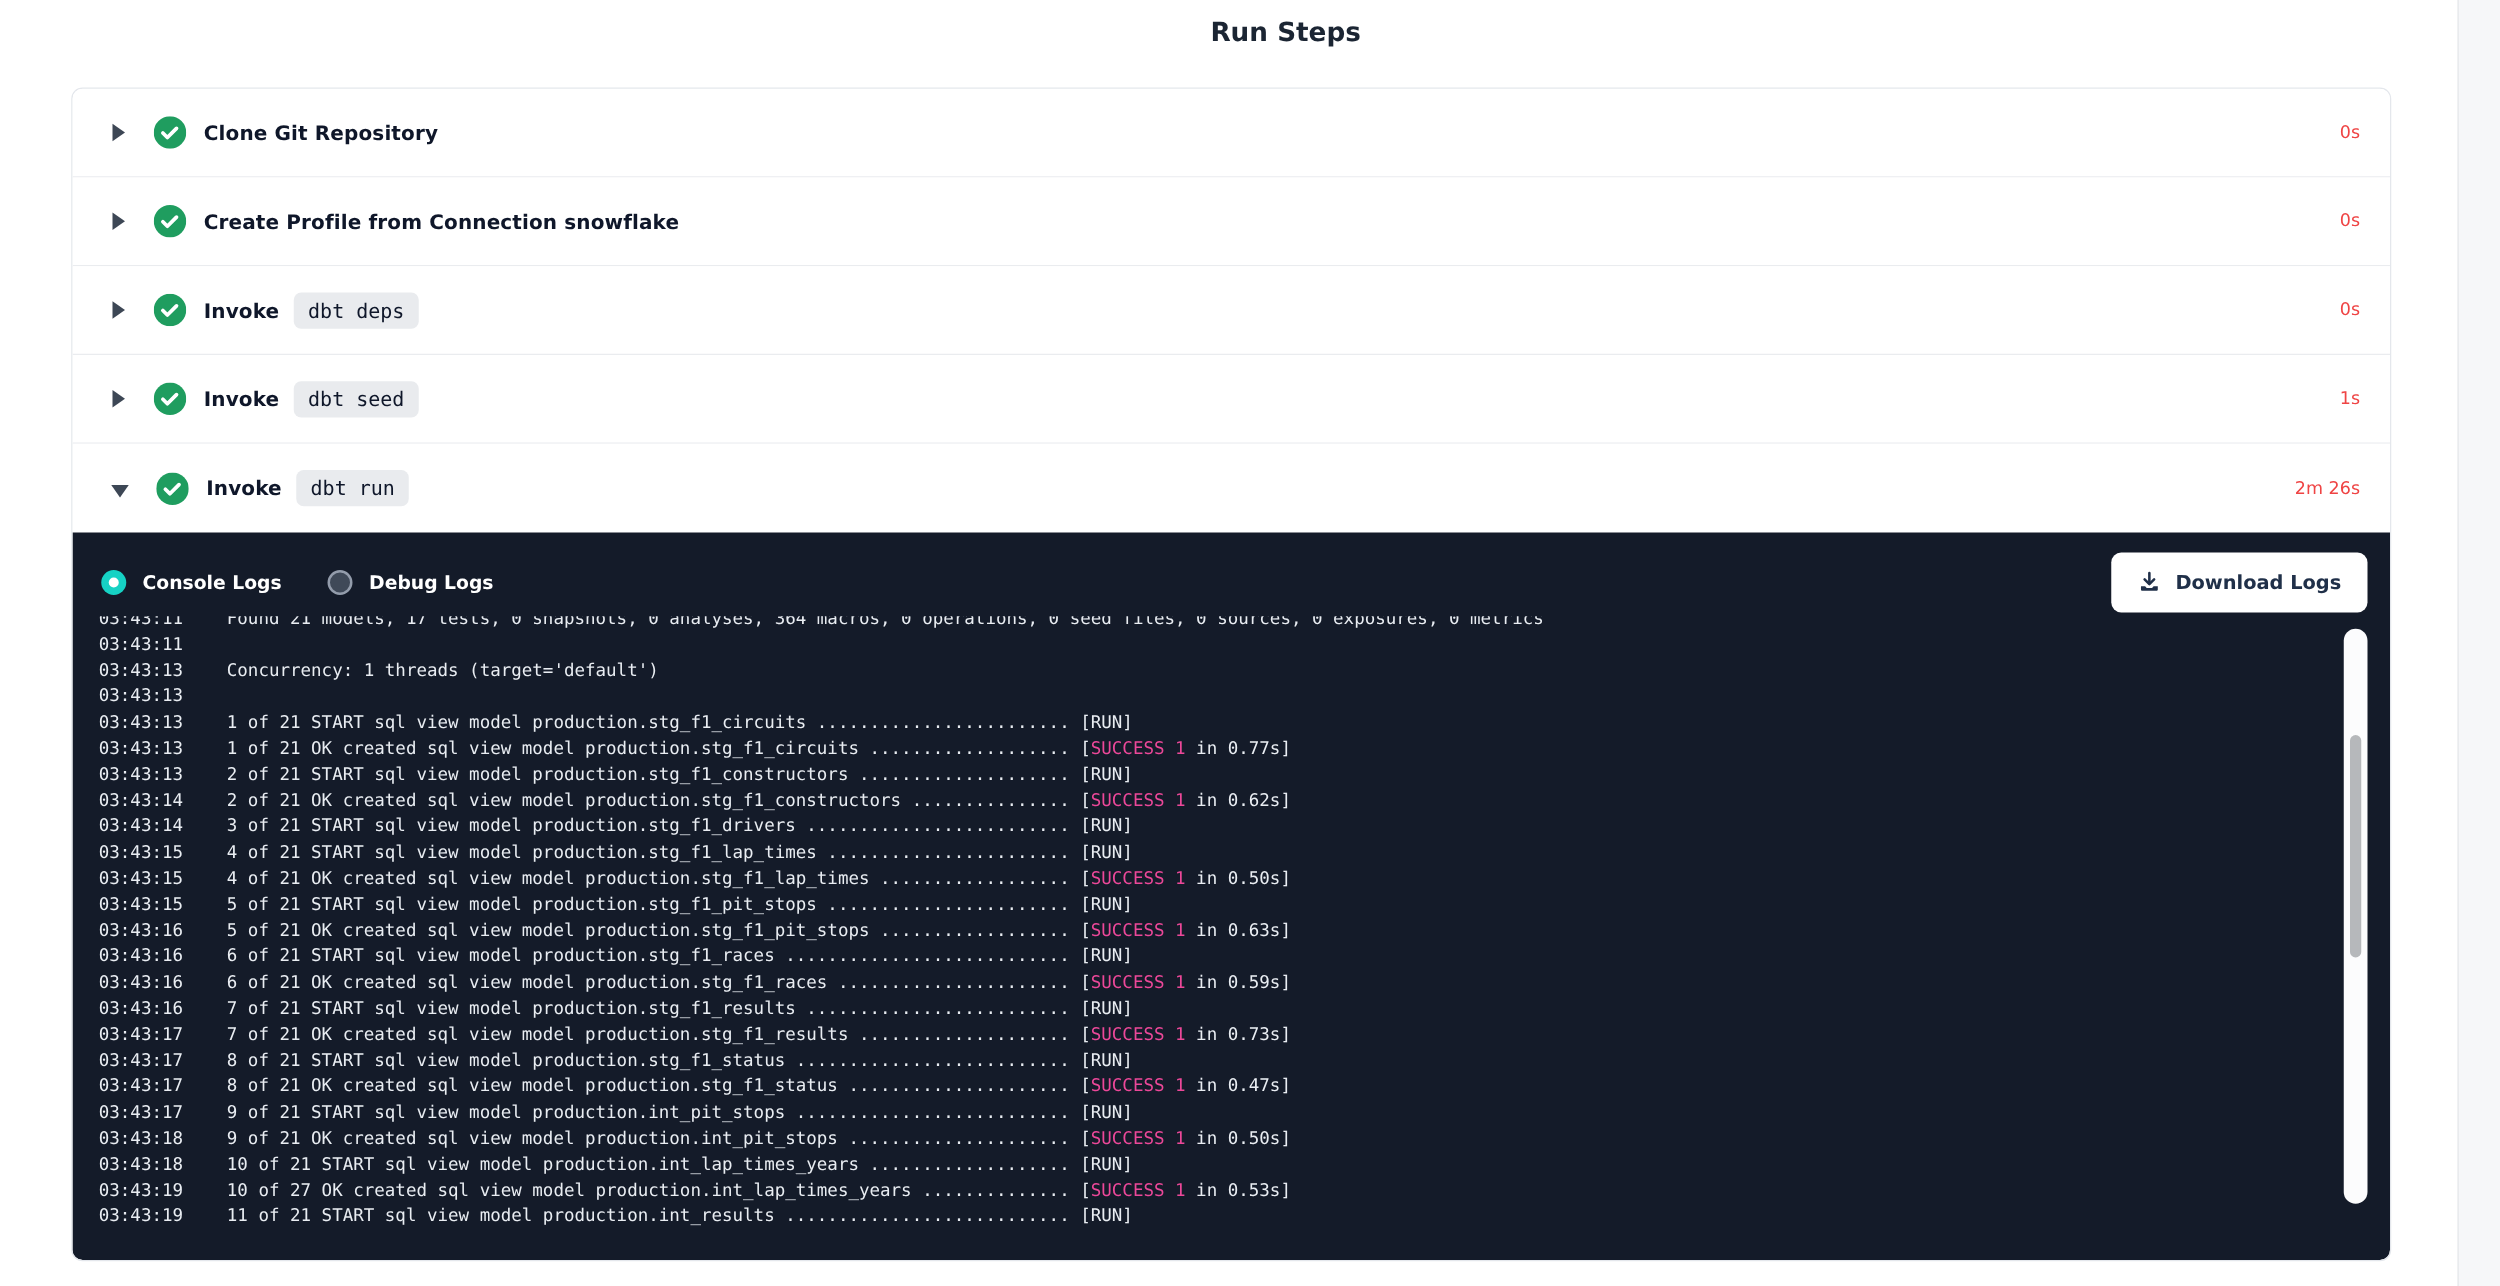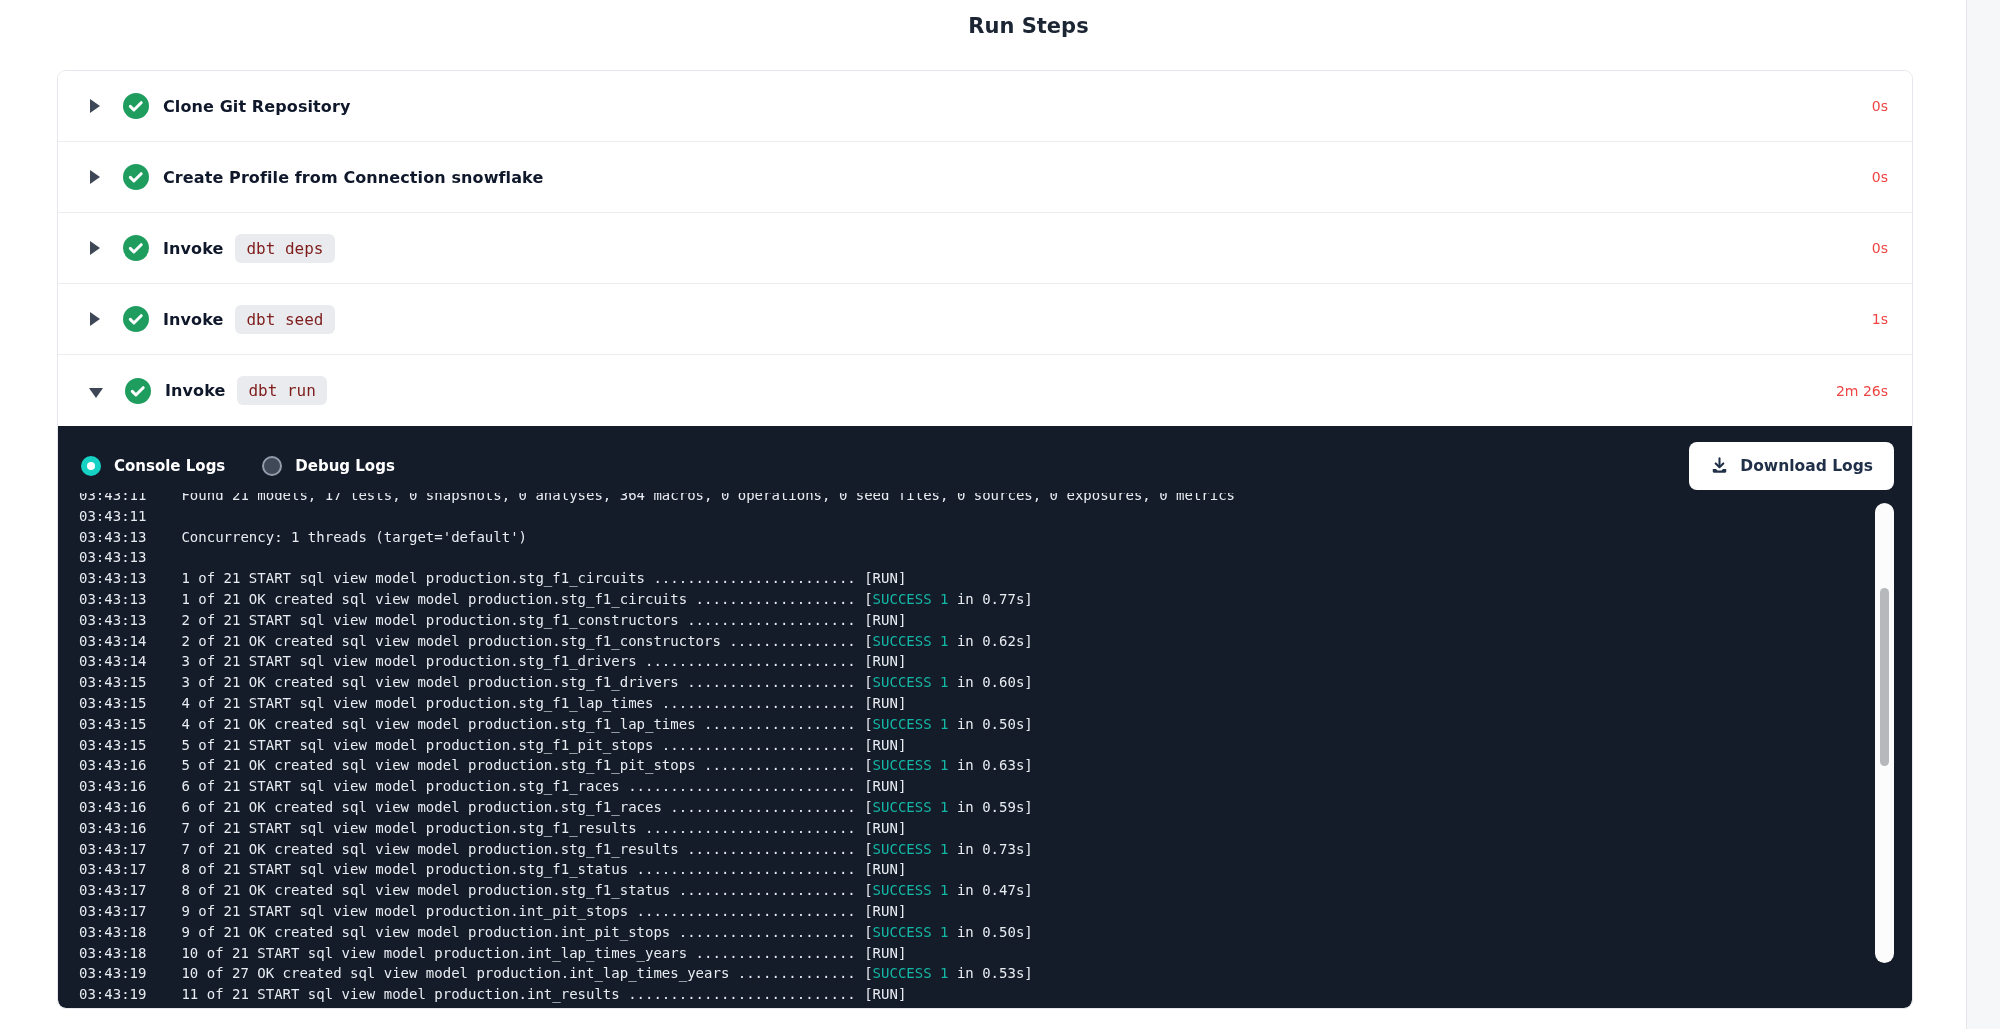--- a/index.html
+++ b/index.html
@@ -59,21 +59,21 @@
   .check { width: 26px; height: 26px; margin-right: 14px; flex: none; display: inline-block; }
   .step-label {
     font-size: 16px;
     font-weight: 700;
     color: #0f172a;
     letter-spacing: 0.1px;
   }
   .step-code {
     font-family: "DejaVu Sans Mono", "Liberation Mono", monospace;
     font-size: 16px;
-    color: #7f1d1d;
+    color: #0f172a;
     background: #e9ebee;
     border-radius: 6px;
     padding: 5px 11px;
     margin-left: 12px;
   }
   .step-duration {
     margin-left: auto;
     font-size: 14px;
     color: #ef4444;
   }
@@ -135,21 +135,21 @@
   .log-content { margin-top: -8px; }
   .log-line {
     font-family: "DejaVu Sans Mono", "Liberation Mono", monospace;
     font-size: 14px;
     line-height: 20.8px;
     height: 20.8px;
     color: #e9edf2;
     white-space: pre;
   }
   .log-line .ts { margin-right: 35px; }
-  .log-line .green { color: #14b8a6; }
+  .log-line .green { color: #ec4899; }
   .scroll-track {
     position: absolute;
     top: 10px; right: 18px;
     width: 19px; height: 460px;
     background: #fcfcfd;
     border-radius: 10px;
   }
   .scroll-thumb {
     position: absolute;
     left: 5px; top: 85px;
@@ -242,21 +242,20 @@
       <div class="log-content" id="log-lines">
           <div class="log-line"><span class="ts">03:43:11</span><span>Found 21 models, 17 tests, 0 snapshots, 0 analyses, 364 macros, 0 operations, 0 seed files, 0 sources, 0 exposures, 0 metrics</span></div>
           <div class="log-line"><span class="ts">03:43:11</span><span></span></div>
           <div class="log-line"><span class="ts">03:43:13</span><span>Concurrency: 1 threads (target='default')</span></div>
           <div class="log-line"><span class="ts">03:43:13</span><span></span></div>
           <div class="log-line"><span class="ts">03:43:13</span><span>1 of 21 START sql view model production.stg_f1_circuits ........................ [RUN]</span></div>
           <div class="log-line"><span class="ts">03:43:13</span><span>1 of 21 OK created sql view model production.stg_f1_circuits ................... [</span><span class="green">SUCCESS 1</span><span> in 0.77s]</span></div>
           <div class="log-line"><span class="ts">03:43:13</span><span>2 of 21 START sql view model production.stg_f1_constructors .................... [RUN]</span></div>
           <div class="log-line"><span class="ts">03:43:14</span><span>2 of 21 OK created sql view model production.stg_f1_constructors ............... [</span><span class="green">SUCCESS 1</span><span> in 0.62s]</span></div>
           <div class="log-line"><span class="ts">03:43:14</span><span>3 of 21 START sql view model production.stg_f1_drivers ......................... [RUN]</span></div>
-          <div class="log-line"><span class="ts">03:43:15</span><span>3 of 21 OK created sql view model production.stg_f1_drivers .................... [</span><span class="green">SUCCESS 1</span><span> in 0.60s]</span></div>
           <div class="log-line"><span class="ts">03:43:15</span><span>4 of 21 START sql view model production.stg_f1_lap_times ....................... [RUN]</span></div>
           <div class="log-line"><span class="ts">03:43:15</span><span>4 of 21 OK created sql view model production.stg_f1_lap_times .................. [</span><span class="green">SUCCESS 1</span><span> in 0.50s]</span></div>
           <div class="log-line"><span class="ts">03:43:15</span><span>5 of 21 START sql view model production.stg_f1_pit_stops ....................... [RUN]</span></div>
           <div class="log-line"><span class="ts">03:43:16</span><span>5 of 21 OK created sql view model production.stg_f1_pit_stops .................. [</span><span class="green">SUCCESS 1</span><span> in 0.63s]</span></div>
           <div class="log-line"><span class="ts">03:43:16</span><span>6 of 21 START sql view model production.stg_f1_races ........................... [RUN]</span></div>
           <div class="log-line"><span class="ts">03:43:16</span><span>6 of 21 OK created sql view model production.stg_f1_races ...................... [</span><span class="green">SUCCESS 1</span><span> in 0.59s]</span></div>
           <div class="log-line"><span class="ts">03:43:16</span><span>7 of 21 START sql view model production.stg_f1_results ......................... [RUN]</span></div>
           <div class="log-line"><span class="ts">03:43:17</span><span>7 of 21 OK created sql view model production.stg_f1_results .................... [</span><span class="green">SUCCESS 1</span><span> in 0.73s]</span></div>
           <div class="log-line"><span class="ts">03:43:17</span><span>8 of 21 START sql view model production.stg_f1_status .......................... [RUN]</span></div>
           <div class="log-line"><span class="ts">03:43:17</span><span>8 of 21 OK created sql view model production.stg_f1_status ..................... [</span><span class="green">SUCCESS 1</span><span> in 0.47s]</span></div>

